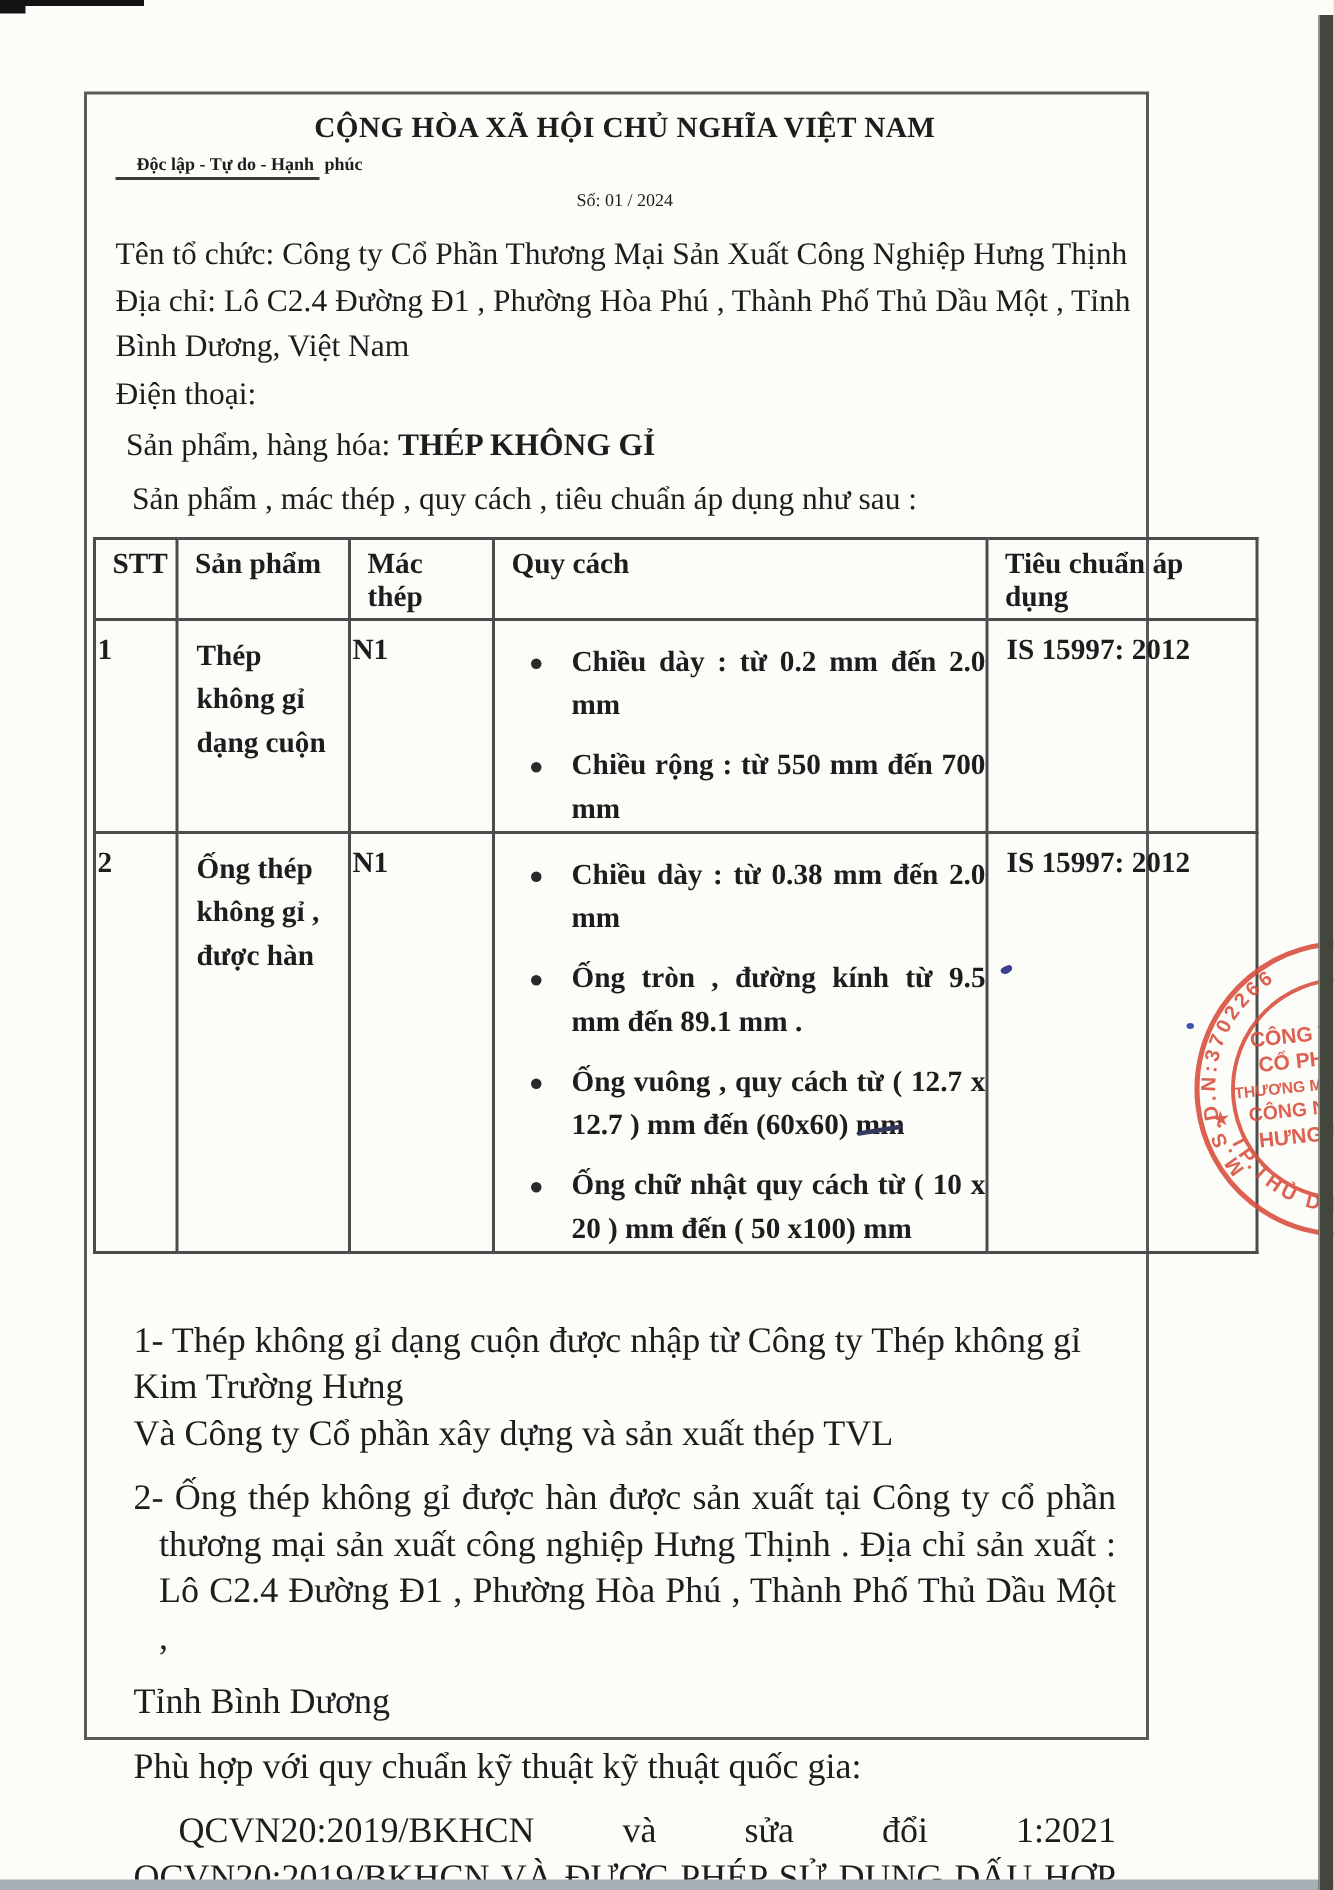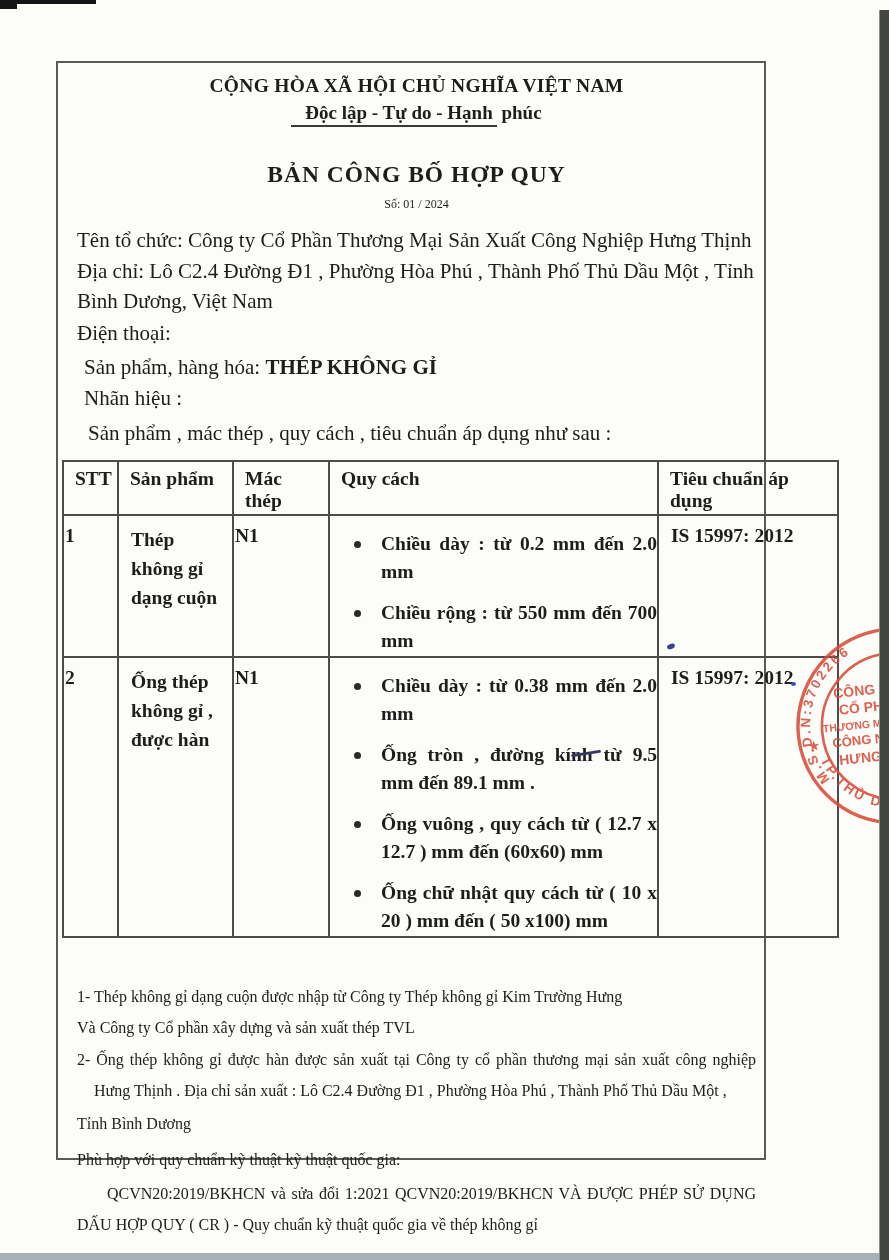--- a/index.html
+++ b/index.html
@@ -14,21 +14,21 @@
   .scan-strip-right{position:absolute;left:879px;top:10px;width:10px;height:1250px;background:#43463d;border-left:1px solid #8b8e85;z-index:6;}
   .scan-strip-bottom{position:absolute;left:0;top:1253px;width:889px;height:7px;background:#a7b0b7;z-index:5;}
   
   .frame{
     position:absolute;left:56px;top:61px;width:710px;height:1099px;
     border:2px solid #5a5a5a;box-sizing:border-box;z-index:2;
     padding:8px 8px 0 19px;
   }
   
   .nat-line1{text-align:center;font-weight:bold;font-size:19.5px;letter-spacing:.3px;margin-top:4px;}
-  .nat-line2{text-align:center;font-weight:bold;font-size:19px;margin-top:5px;}
+  .nat-line2{text-align:left;font-weight:bold;font-size:12px;margin-top:5px;}
   .nat-line2 .u{border-bottom:2px solid #3a3a3a;padding:0 4px 2px 14px;}
   .doc-title{text-align:center;font-weight:bold;font-size:23.5px;letter-spacing:1px;margin:37px 0 0 0;}
   .doc-number{text-align:center;font-size:12px;margin-top:9px;}
   
   .info p{margin:0;font-size:21px;line-height:30.5px;}
   .p-org{margin-top:13px !important;}
   .p-phone{margin-top:1px !important;}
   .p-product{padding-left:7px;margin-top:4px !important;}
   .p-brand{padding-left:7px;}
   .p-intro{padding-left:11px;margin-top:5px !important;}
@@ -44,21 +44,21 @@
   td.stt{text-align:center;padding-top:9px;}
   td.product{padding:9px 9px 0 12px;text-align:justify;line-height:29px;}
   td.grade{text-align:center;padding-top:9px;}
   td.specs{padding:2px 0 0 12px;}
   td.standard{padding:9px 6px 0 12px;}
   .qc-item{display:flex;margin-top:12px;}
   .qc-bullet{width:7px;height:7px;border-radius:50%;background:#2a2a2a;margin:11px 20px 0 12px;flex:none;}
   .qc-text{flex:1;text-align:justify;line-height:28.5px;}
   
   .notes{margin-top:43px;}
-  .notes p{margin:0;font-size:16px;line-height:31px;}
+  .notes p{margin:12px;font-size:24px;line-height:31px;}
   .note1{margin-left:13px;}
   .note2{margin-left:13px;padding-left:17px;text-indent:-17px;text-align:justify;margin-top:1px !important;}
   .p-province{margin-left:13px;margin-top:2px !important;}
   .p-conf-intro{margin-left:13px;margin-top:5px !important;}
   .p-conf-body{margin-left:-17px;text-indent:30px;text-align:justify;margin-top:3px !important;}
   
   .stamp{position:absolute;left:789px;top:620px;z-index:3;opacity:.88;}
   .stamp text{font-family:"Liberation Sans","DejaVu Sans",sans-serif;font-weight:bold;}
   
   .ink{position:absolute;z-index:4;}
@@ -102,29 +102,27 @@
   </svg>
 
   <div class="frame">
 
     <div class="nat-line1">CỘNG HÒA XÃ HỘI CHỦ NGHĨA VIỆT NAM</div>
     <div class="nat-line2">
       <span class="u">Độc lập - Tự do - Hạnh</span>
       <span>phúc</span>
     </div>
 
-    <h1 class="doc-title">BẢN CÔNG BỐ HỢP QUY</h1>
     <div class="doc-number">Số: 01 / 2024</div>
 
     <div class="info">
       <p class="p-org">Tên tổ chức: Công ty Cổ Phần Thương Mại Sản Xuất Công Nghiệp Hưng Thịnh</p>
       <p class="p-address">Địa chỉ: Lô C2.4 Đường Đ1 , Phường Hòa Phú , Thành Phố Thủ Dầu Một , Tỉnh Bình Dương, Việt Nam</p>
       <p class="p-phone">Điện thoại:</p>
       <p class="p-product"><span>Sản phẩm, hàng hóa: </span><span class="bold">THÉP KHÔNG GỈ</span></p>
-      <p class="p-brand">Nhãn hiệu :</p>
       <p class="p-intro">Sản phẩm , mác thép , quy cách , tiêu chuẩn áp dụng như sau :</p>
     </div>
 
     <table class="spec">
       <colgroup>
           <col class="c1">
           <col class="c2">
           <col class="c3">
           <col class="c4">
           <col class="c5">

